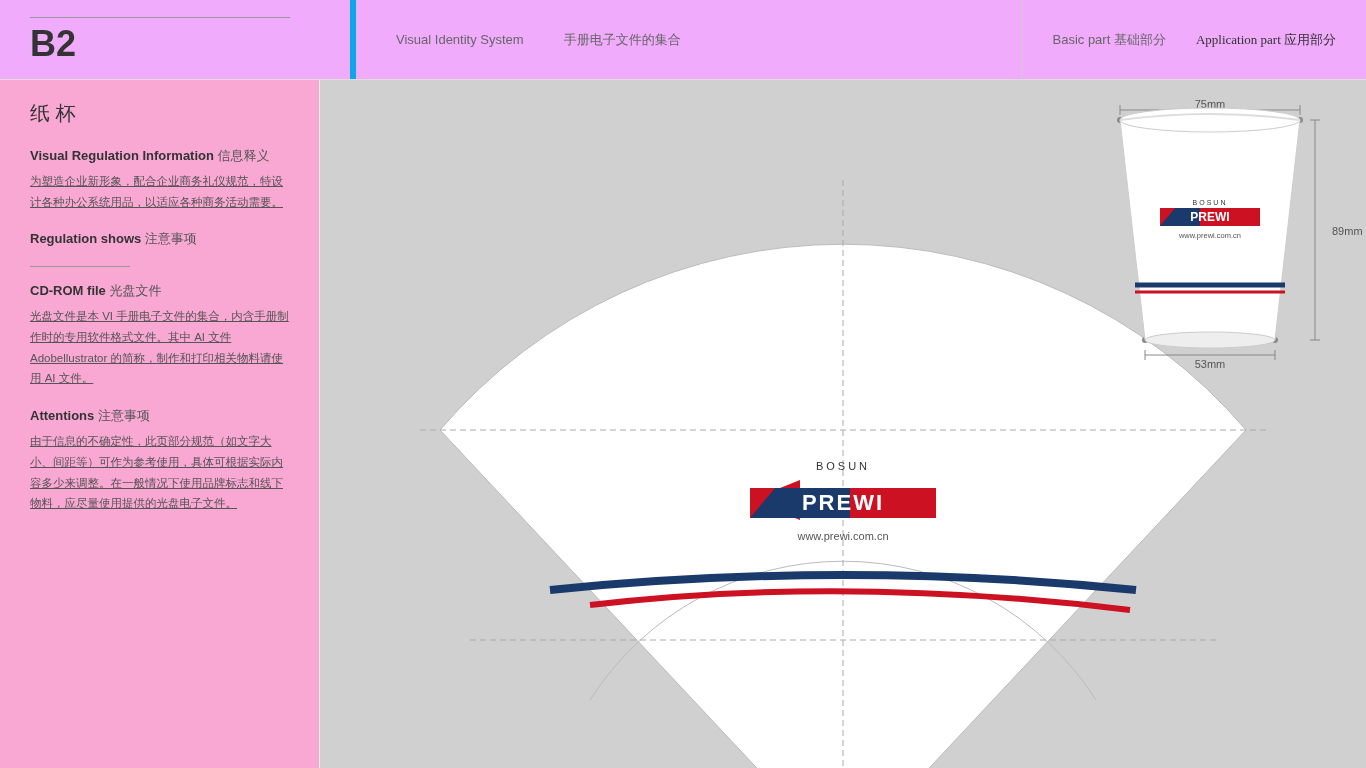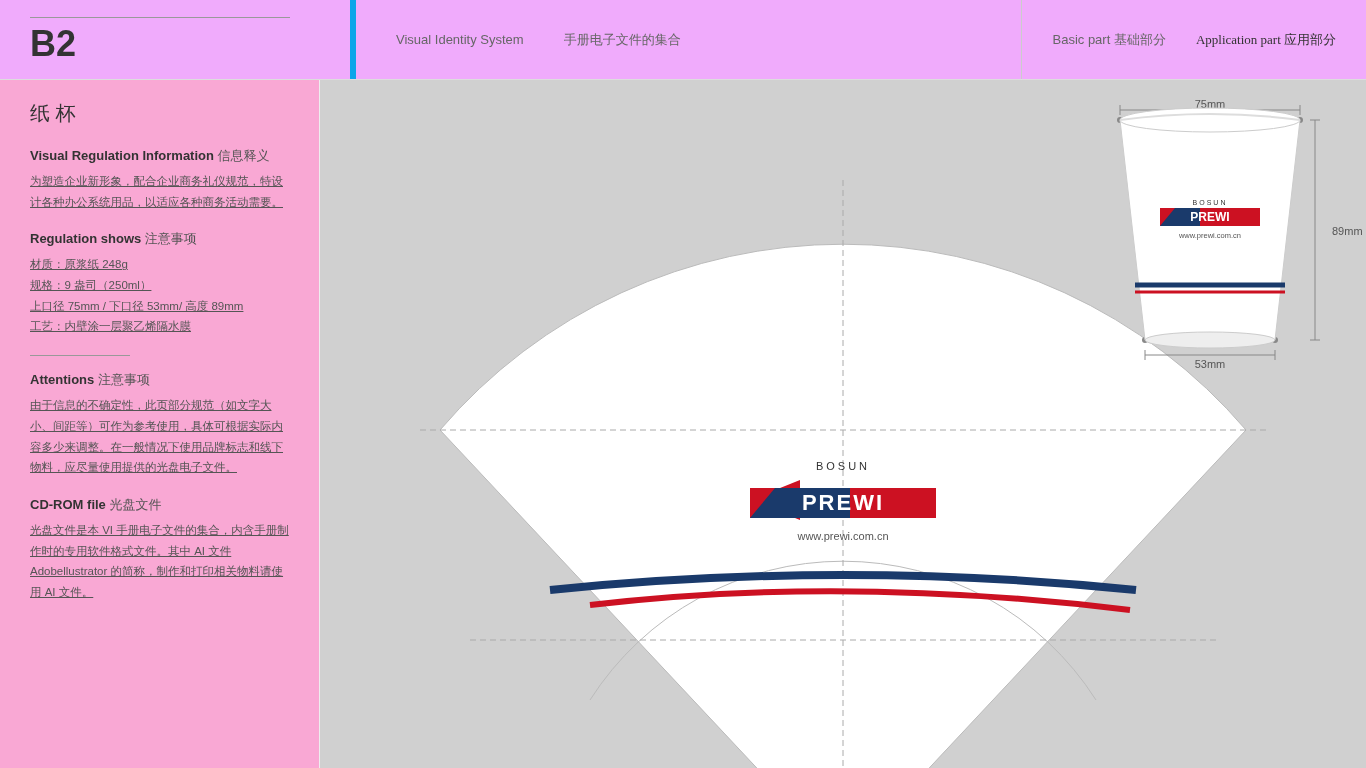--- a/index.html
+++ b/index.html
@@ -183,42 +183,38 @@
           <span class="cn">信息释义</span>
         </div>
         <div class="info-text">为塑造企业新形象，配合企业商务礼仪规范，特设计各种办公系统用品，以适应各种商务活动需要。</div>
       </div>
 
       <div class="info-section">
         <div class="info-heading">
           <span>Regulation shows</span>
           <span class="cn">注意事项</span>
         </div>
-        <div class="info-text" style="white-space:pre-line;">材质：原浆纸 248g
-规格：9 盎司（250ml）
-上口径 75mm / 下口径 53mm/ 高度 89mm
-工艺：内壁涂一层聚乙烯隔水膜</div>
       </div>
 
       <div class="short-divider"></div>
+
+      <div class="info-section">
+        <div class="info-heading">
+          <span>CD-ROM file</span>
+          <span class="cn">光盘文件</span>
+        </div>
+        <div class="info-text">光盘文件是本 VI 手册电子文件的集合，内含手册制作时的专用软件格式文件。其中 AI 文件  Adobellustrator 的简称，制作和打印相关物料请使用 AI 文件。</div>
+      </div>
 
       <div class="info-section">
         <div class="info-heading">
           <span>Attentions</span>
           <span class="cn">注意事项</span>
         </div>
         <div class="info-text">由于信息的不确定性，此页部分规范（如文字大小、间距等）可作为参考使用，具体可根据实际内容多少来调整。在一般情况下使用品牌标志和线下物料，应尽量使用提供的光盘电子文件。</div>
-      </div>
-
-      <div class="info-section">
-        <div class="info-heading">
-          <span>CD-ROM file</span>
-          <span class="cn">光盘文件</span>
-        </div>
-        <div class="info-text">光盘文件是本 VI 手册电子文件的集合，内含手册制作时的专用软件格式文件。其中 AI 文件  Adobellustrator 的简称，制作和打印相关物料请使用 AI 文件。</div>
       </div>
     </div>
 
     <div class="diagram-area">
       <svg class="diagram-svg" viewBox="0 0 1046 688" preserveAspectRatio="xMidYMid meet">
 
         <rect width="1046" height="688" fill="#d0d0d0"></rect>
 
         <defs>
           <clipPath id="fanClip">

